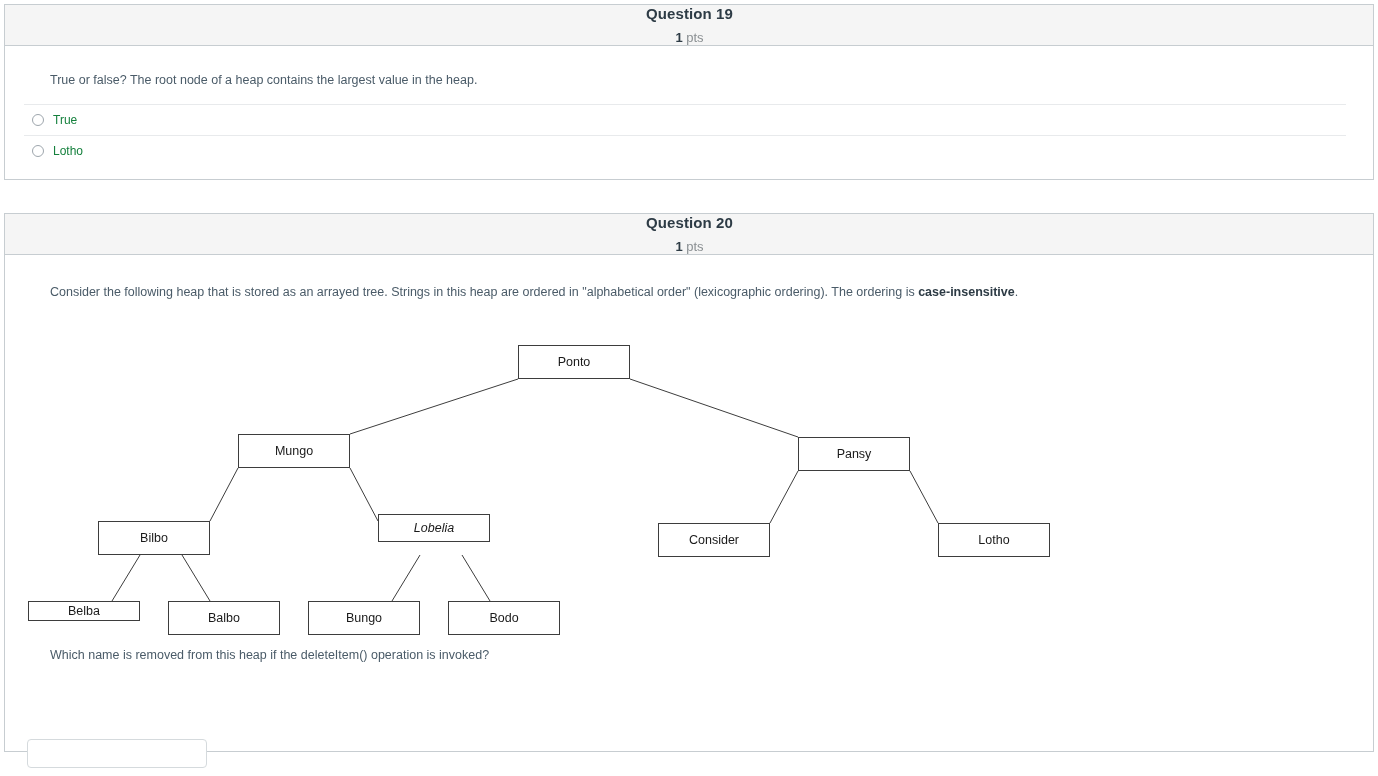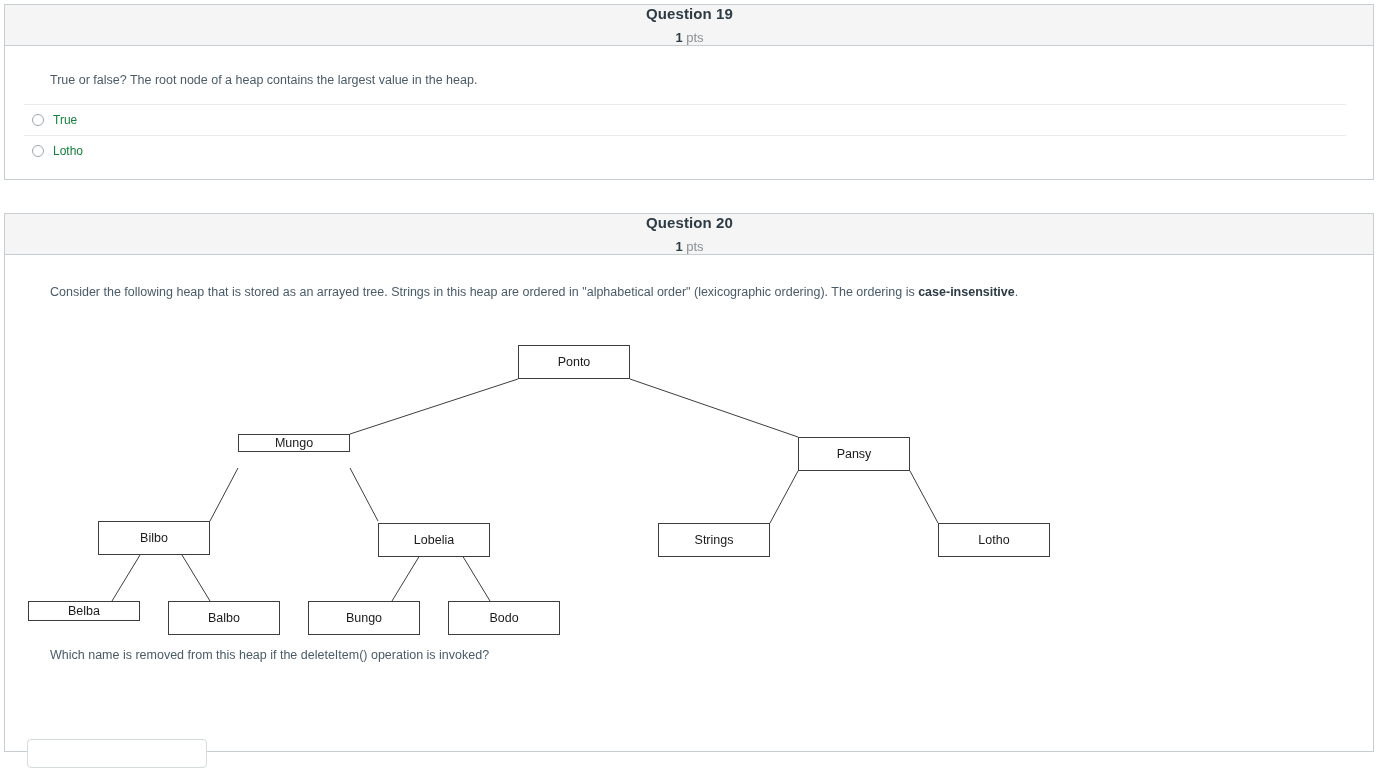--- a/index.html
+++ b/index.html
@@ -188,25 +188,25 @@
           <line x1="345" y1="168" x2="373" y2="221" stroke="#3d3d3d" stroke-width="1"></line>
           <line x1="793" y1="171" x2="765" y2="223" stroke="#3d3d3d" stroke-width="1"></line>
           <line x1="905" y1="171" x2="933" y2="223" stroke="#3d3d3d" stroke-width="1"></line>
           <line x1="135" y1="255" x2="107" y2="301" stroke="#3d3d3d" stroke-width="1"></line>
           <line x1="177" y1="255" x2="205" y2="301" stroke="#3d3d3d" stroke-width="1"></line>
           <line x1="415" y1="255" x2="387" y2="301" stroke="#3d3d3d" stroke-width="1"></line>
           <line x1="457" y1="255" x2="485" y2="301" stroke="#3d3d3d" stroke-width="1"></line>
         </svg>
       <div id="tree-nodes-layer">
           <div class="tree-node" style="left: 513px; top: 45px; width: 112px; height: 34px;">Ponto</div>
-          <div class="tree-node" style="left: 233px; top: 134px; width: 112px; height: 18px;">Mungo</div>
+          <div class="tree-node" style="left: 233px; top: 134px; width: 112px; height: 34px;">Mungo</div>
           <div class="tree-node" style="left: 793px; top: 137px; width: 112px; height: 34px;">Pansy</div>
           <div class="tree-node" style="left: 93px; top: 221px; width: 112px; height: 34px;">Bilbo</div>
-          <div class="tree-node" style="left: 373px; top: 223px; width: 112px; height: 34px;">Lobelia</div>
-          <div class="tree-node" style="left: 653px; top: 223px; width: 112px; height: 34px;">Strings</div>
+          <div class="tree-node" style="left: 373px; top: 214px; width: 112px; height: 28px; font-style: italic;">Lobelia</div>
+          <div class="tree-node" style="left: 653px; top: 223px; width: 112px; height: 34px;">Consider</div>
           <div class="tree-node" style="left: 933px; top: 223px; width: 112px; height: 34px;">Lotho</div>
           <div class="tree-node" style="left: 23px; top: 301px; width: 112px; height: 20px;">Belba</div>
           <div class="tree-node" style="left: 163px; top: 301px; width: 112px; height: 34px;">Balbo</div>
           <div class="tree-node" style="left: 303px; top: 301px; width: 112px; height: 34px;">Bungo</div>
           <div class="tree-node" style="left: 443px; top: 301px; width: 112px; height: 34px;">Bodo</div>
         </div>
     </div>
 
     <div class="prompt-text" id="q20-sub-prompt">Which name is removed from this heap if the deleteItem() operation is invoked?</div>
 

